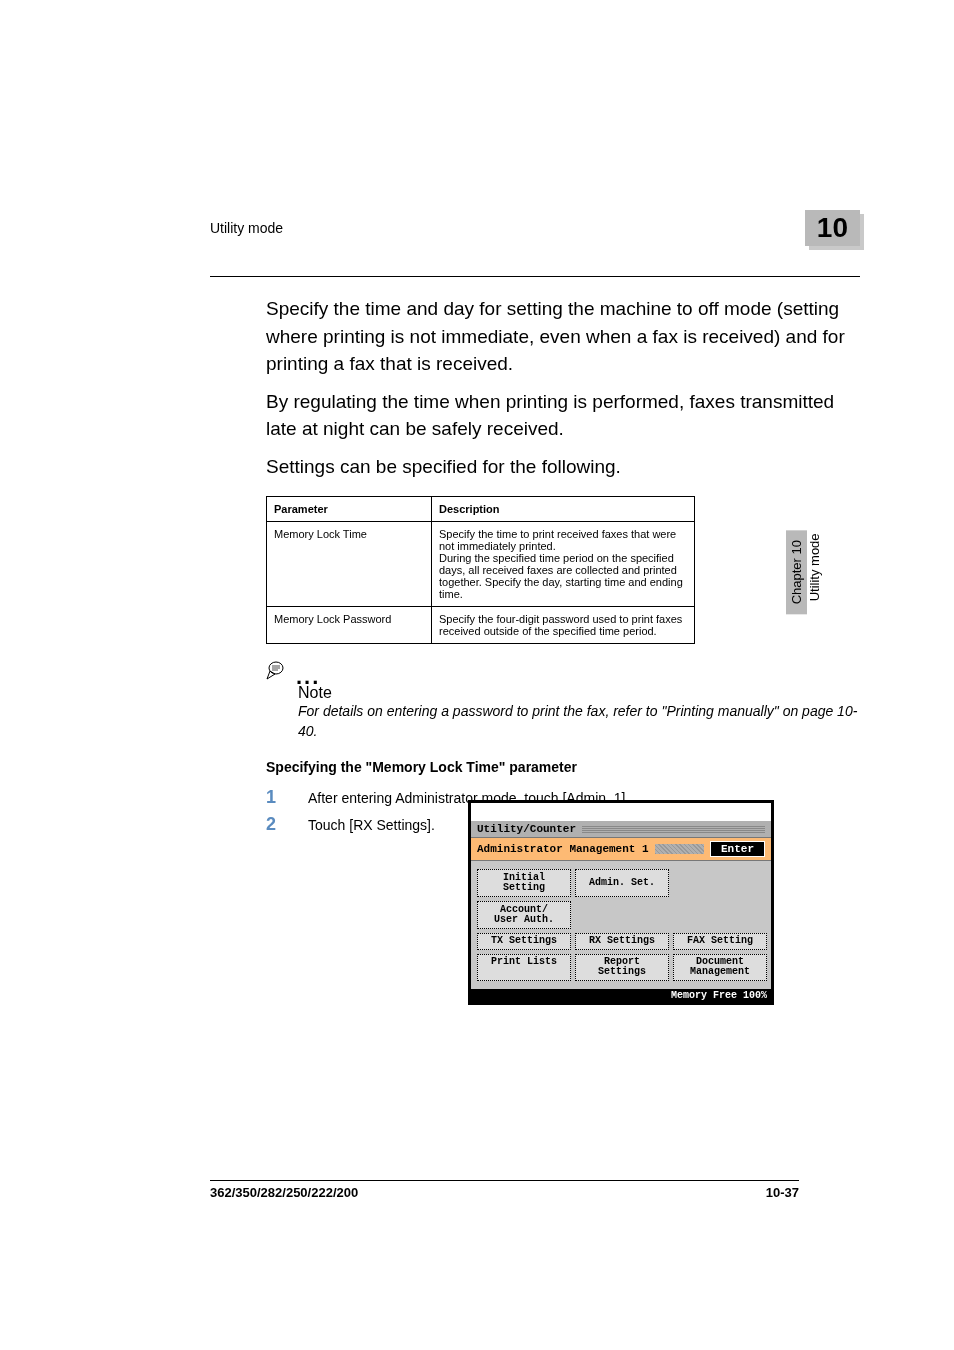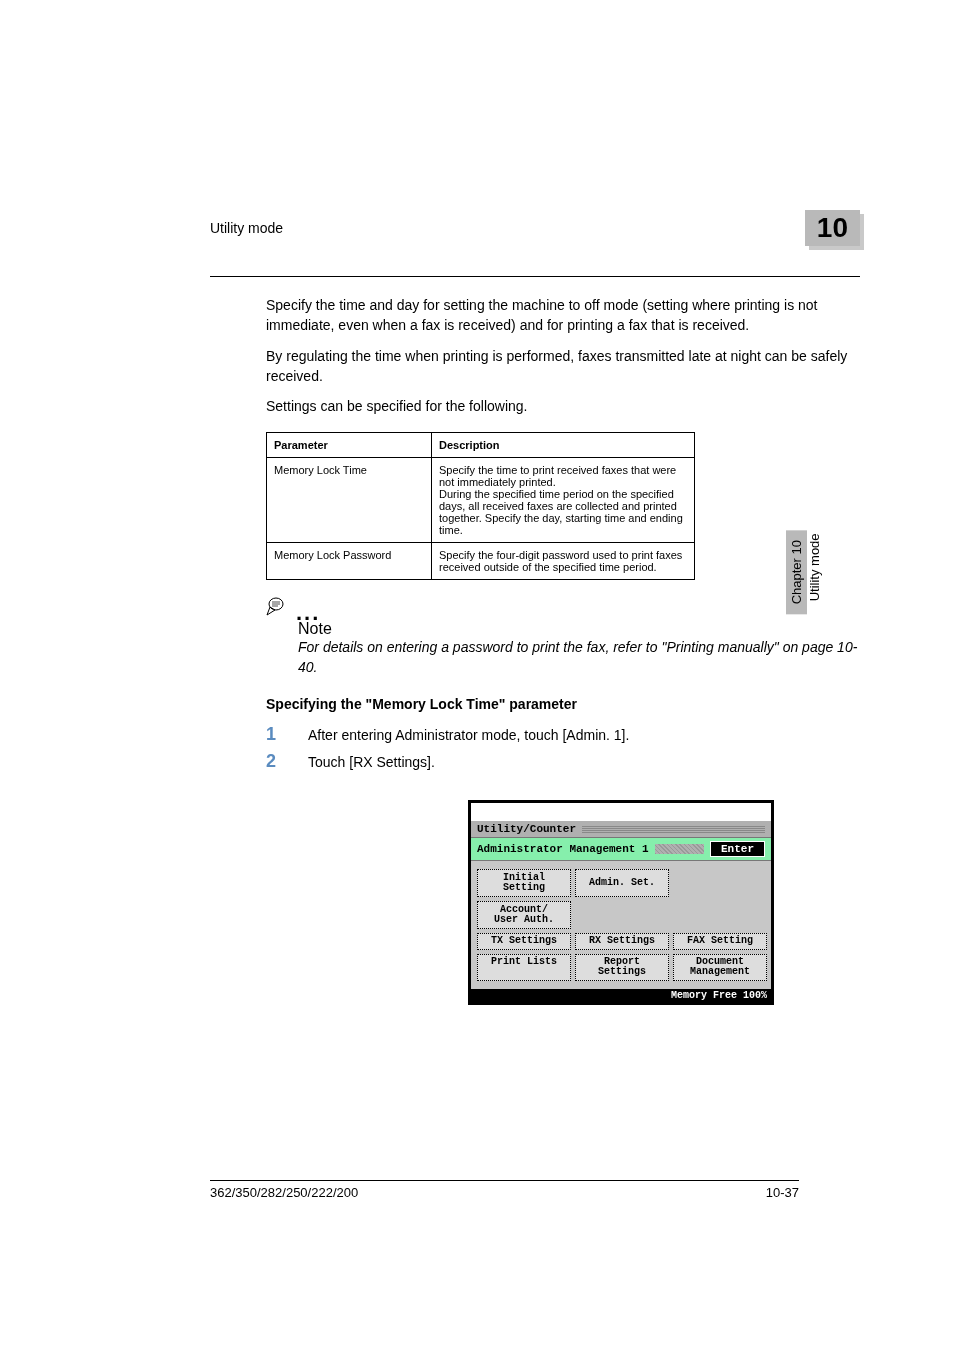--- a/index.html
+++ b/index.html
@@ -45,21 +45,21 @@
     display: flex;
     gap: 10px;
     font-size: 18px;
     font-weight: bold;
     line-height: 1.3;
   }
   .section-head .num {
     white-space: nowrap;
   }
   .body-text {
-    font-size: 14px;
+    font-size: 19px;
     line-height: 1.45;
     margin: 10px 0 10px 56px;
   }
   .param-table {
     border-collapse: collapse;
     margin: 16px 0 16px 56px;
     width: 429px;
     font-size: 11px;
   }
   .param-table th, .param-table td {
@@ -145,21 +145,21 @@
     flex:1;
     height:8px;
     background: repeating-linear-gradient(0deg,#888,#888 1px,#b0b0b0 1px,#b0b0b0 2px);
     margin-left:6px;
   }
   .screenshot .subbar {
     display:flex;
     align-items:center;
     justify-content:space-between;
     padding: 3px 6px;
-    background:#86efac;
+    background:#fdba74;
     color:#000;
     font-weight:bold;
     border-top:1px solid #777;
     border-bottom:1px solid #777;
   }
   .screenshot .subbar .filler2 {
     flex:1;
     height:10px;
     background: repeating-linear-gradient(45deg,#999 0,#999 1px,#b0b0b0 1px,#b0b0b0 3px);
     margin:0 6px;
@@ -214,20 +214,21 @@
   .footer {
     position:absolute;
     left:210px;
     right:155px;
     bottom:150px;
     font-size:13px;
     border-top:1px solid #000;
     padding-top:4px;
     display:flex;
     justify-content:space-between;
+    font-weight:bold;
   }
 </style>
 </head>
 <body>
 
 <div class="page">
 
   <div class="running-head">
     <span class="left">Utility mode</span>
     <div class="chapter-box">

